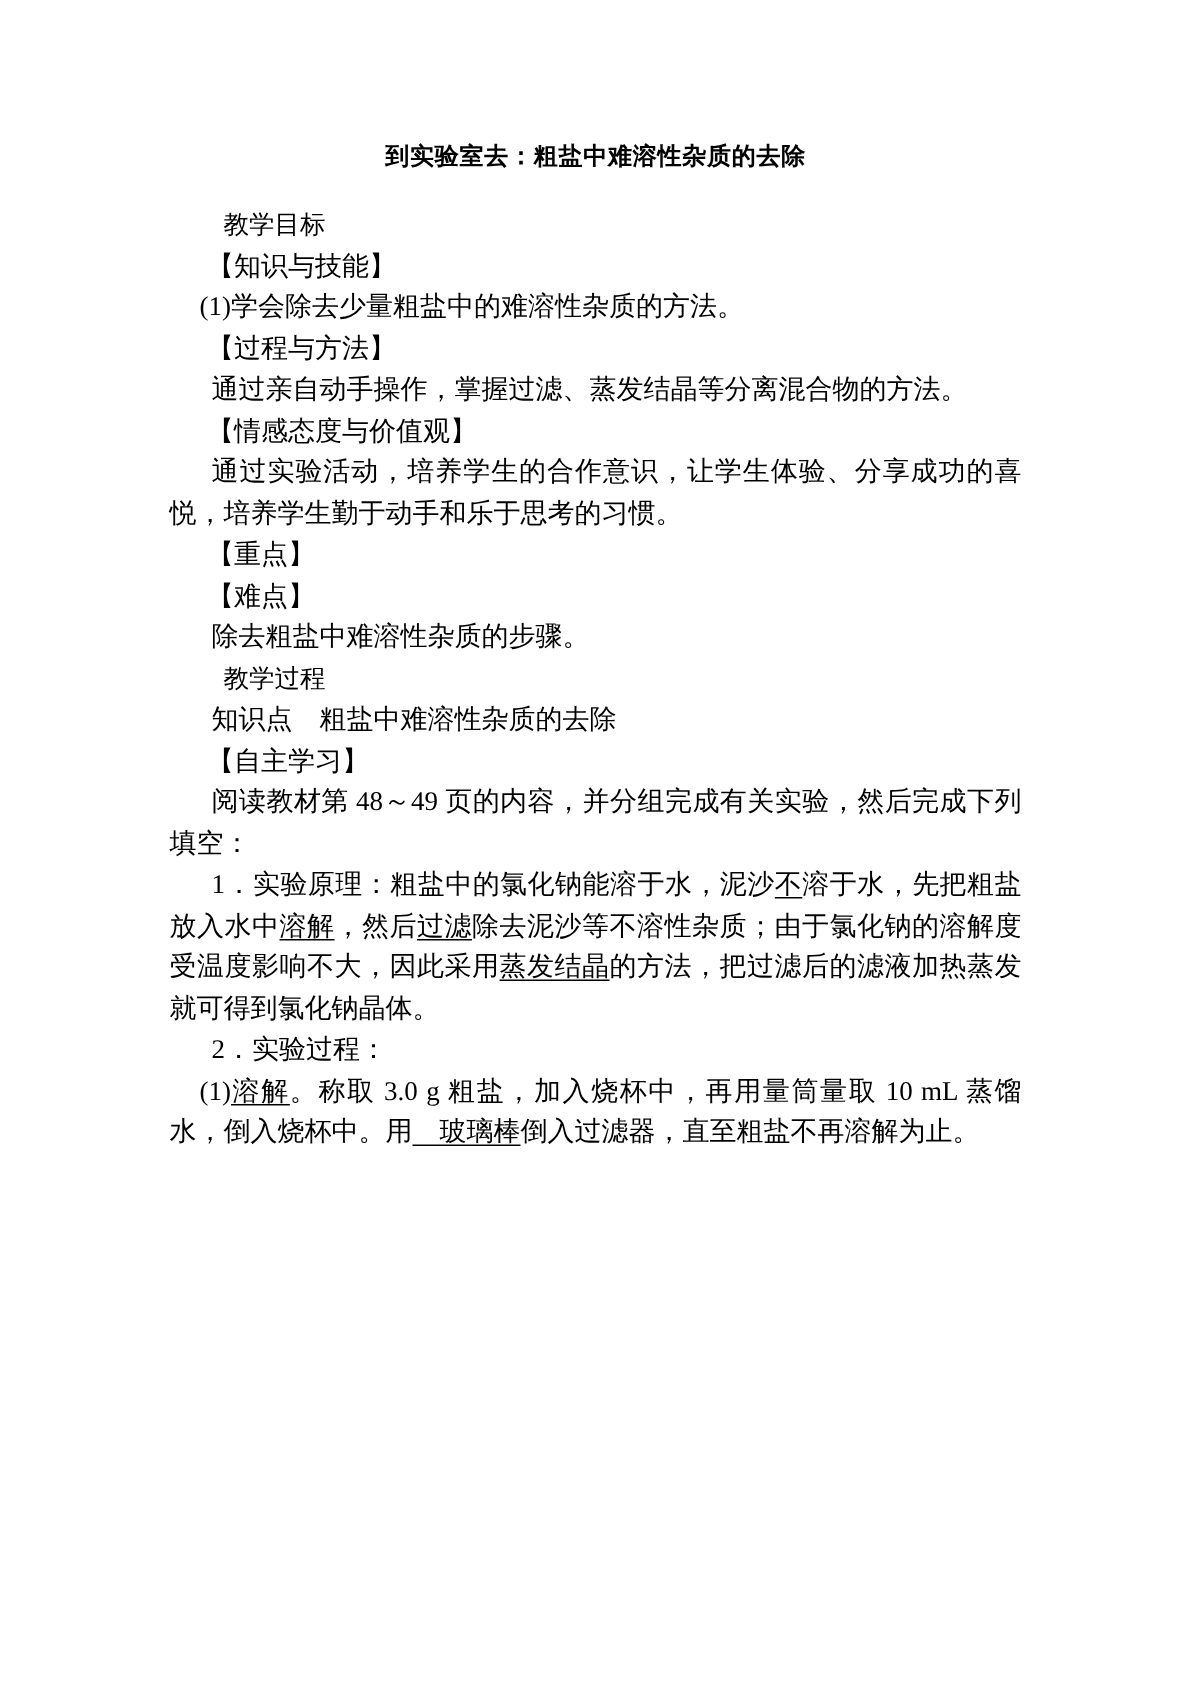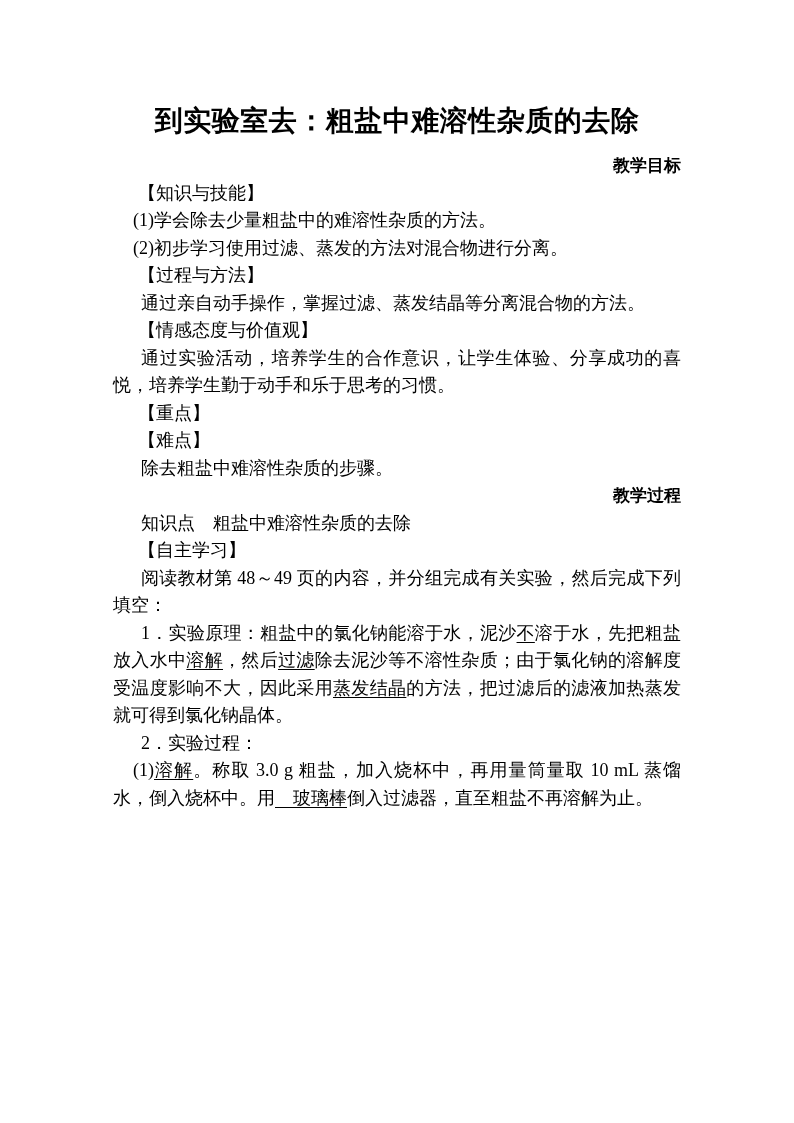--- a/index.html
+++ b/index.html
@@ -13,38 +13,38 @@
     height: 1123px;
     margin: 0 auto;
     background: #ffffff;
     box-sizing: border-box;
     padding: 88px 113px 0 113px;
     font-family: "Liberation Serif", "DejaVu Serif", serif;
     color: #000000;
     overflow: hidden;
   }
   .title {
-    margin: 16px 0 14px 0;
-    font-size: 28px;
+    margin: 0 0 14px 0;
+    font-size: 16px;
     font-weight: bold;
     line-height: 34px;
     text-align: center;
     letter-spacing: 0.5px;
   }
   .blk {
     margin: 0;
     font-size: 18px;
     line-height: 27.5px;
     text-align: justify;
   }
   .blk.heading {
-    font-weight: bold;
+    font-weight: normal;
     font-size: 17px;
     text-indent: 36px;
-    text-align: right;
+    text-align: left;
   }
   .blk.label {
     text-indent: 25px;
     text-align: left;
   }
   .blk.item {
     text-indent: 20px;
   }
   .blk.para {
     text-indent: 28px;
@@ -57,21 +57,20 @@
 </style>
 </head>
 <body>
 
 <div class="page">
   <h1 class="title">到实验室去：粗盐中难溶性杂质的去除</h1>
   <div>
       <p class="blk heading"><span>教学目标</span></p>
       <p class="blk label"><span>【知识与技能】</span></p>
       <p class="blk item"><span>(1)学会除去少量粗盐中的难溶性杂质的方法。</span></p>
-      <p class="blk item"><span>(2)初步学习使用过滤、蒸发的方法对混合物进行分离。</span></p>
       <p class="blk label"><span>【过程与方法】</span></p>
       <p class="blk para"><span>通过亲自动手操作，掌握过滤、蒸发结晶等分离混合物的方法。</span></p>
       <p class="blk label"><span>【情感态度与价值观】</span></p>
       <p class="blk para"><span>通过实验活动，培养学生的合作意识，让学生体验、分享成功的喜悦，培养学生勤于动手和乐于思考的习惯。</span></p>
       <p class="blk label"><span>【重点】</span></p>
       <p class="blk label"><span>【难点】</span></p>
       <p class="blk para"><span>除去粗盐中难溶性杂质的步骤。</span></p>
       <p class="blk heading"><span>教学过程</span></p>
       <p class="blk para"><span>知识点　粗盐中难溶性杂质的去除</span></p>
       <p class="blk label"><span>【自主学习】</span></p>

